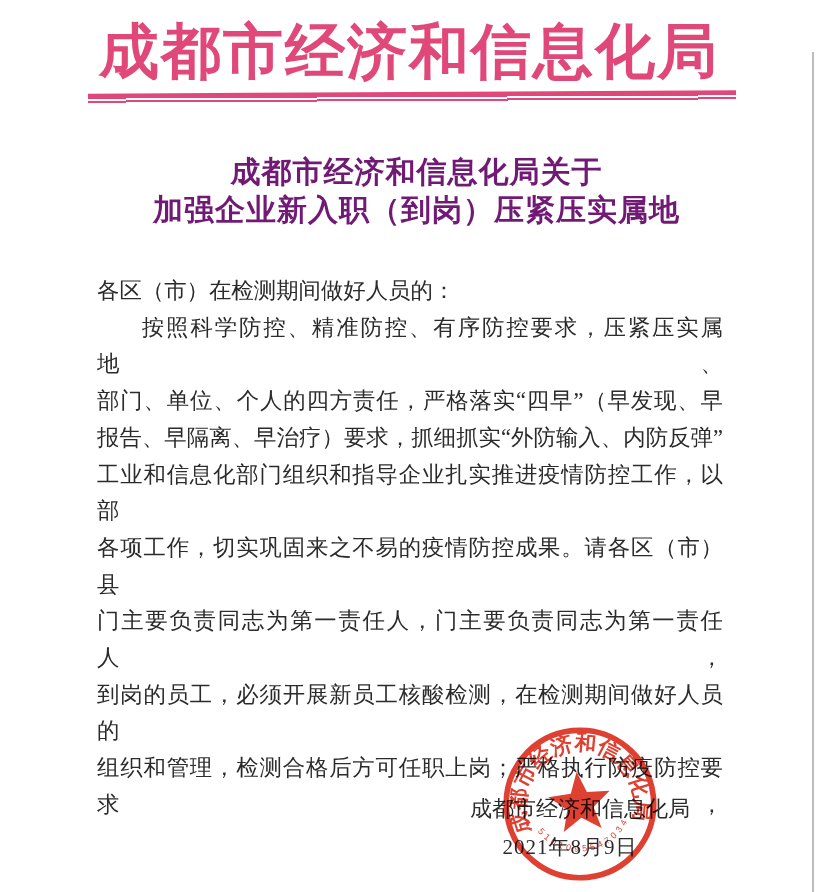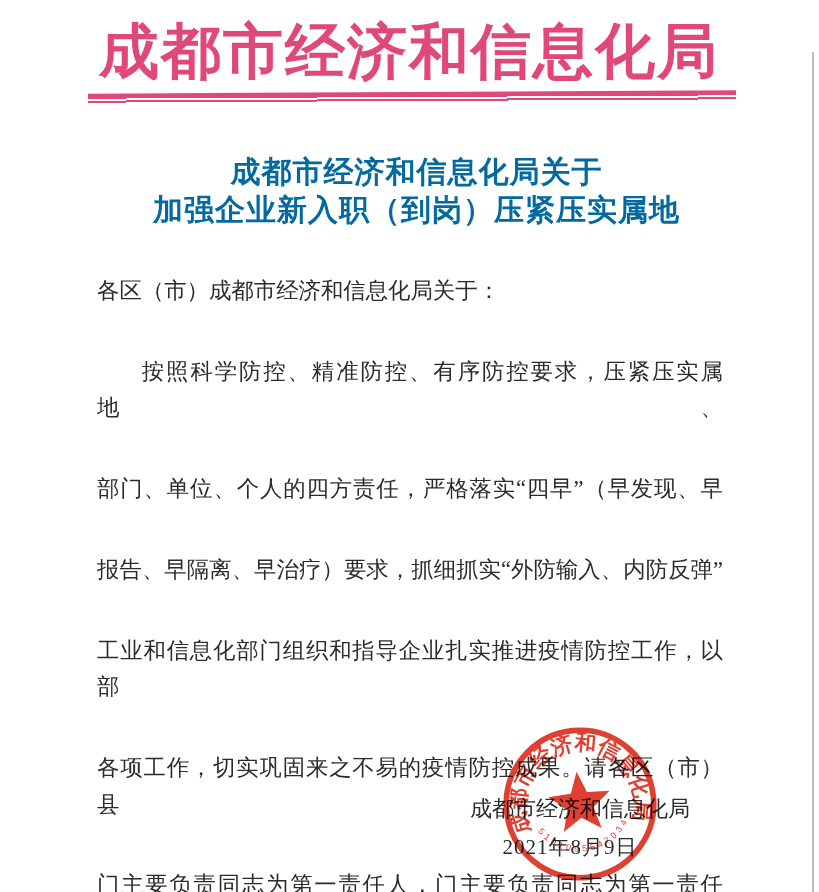--- a/index.html
+++ b/index.html
@@ -33,21 +33,21 @@
       #e0487a 0px, #e0487a 5px,
       #ffffff 5px, #ffffff 7px,
       #e0487a 7px, #e0487a 9px,
       transparent 9px);
   }
   
   .doc-title {
     position: absolute;
     top: 153px; left: 15px; right: 0;
     text-align: center;
-    color: #0369a1;
+    color: #701a75;
     font-weight: 700;
     font-size: 30px;
     line-height: 38px;
     letter-spacing: 1px;
     font-family: "Liberation Sans", sans-serif;
   }
   
   .body-text {
     position: absolute;
     top: 273px; left: 97px;
@@ -55,21 +55,20 @@
     font-size: 22.4px;
     line-height: 36.7px;
     color: #2b2b2b;
     font-family: "Liberation Serif", serif;
   }
   .line { width: 100%; }
   .line.j {
     text-align: justify;
     text-align-last: justify;
     text-justify: inter-character;
-    margin-top: 44px;
   }
   .line.indent { text-indent: 2em; }
   
   .sig-agency {
     position: absolute;
     top: 794px; left: 440px; width: 280px;
     text-align: center;
     font-size: 22px;
     color: #2b2b2b;
     white-space: nowrap;
@@ -109,21 +108,21 @@
 
   <div class="masthead">成都市经济和信息化局</div>
   <div class="masthead-rule"></div>
 
   <div class="doc-title">
     <div>成都市经济和信息化局关于</div>
     <div>加强企业新入职（到岗）压紧压实属地</div>
   </div>
 
   <div class="body-text">
-    <div class="line">各区（市）成都市经济和信息化局关于：</div>
+    <div class="line">各区（市）在检测期间做好人员的：</div>
     <div class="line j indent">按照科学防控、精准防控、有序防控要求，压紧压实属地、</div>
     <div class="line j">部门、单位、个人的四方责任，严格落实“四早”（早发现、早</div>
     <div class="line j">报告、早隔离、早治疗）要求，抓细抓实“外防输入、内防反弹”</div>
     <div class="line j">工业和信息化部门组织和指导企业扎实推进疫情防控工作，以部</div>
     <div class="line j">各项工作，切实巩固来之不易的疫情防控成果。请各区（市）县</div>
     <div class="line j">门主要负责同志为第一责任人，门主要负责同志为第一责任人，</div>
     <div class="line j">到岗的员工，必须开展新员工核酸检测，在检测期间做好人员的</div>
     <div class="line j">组织和管理，检测合格后方可任职上岗；严格执行防疫防控要求，</div>
 
   </div>

